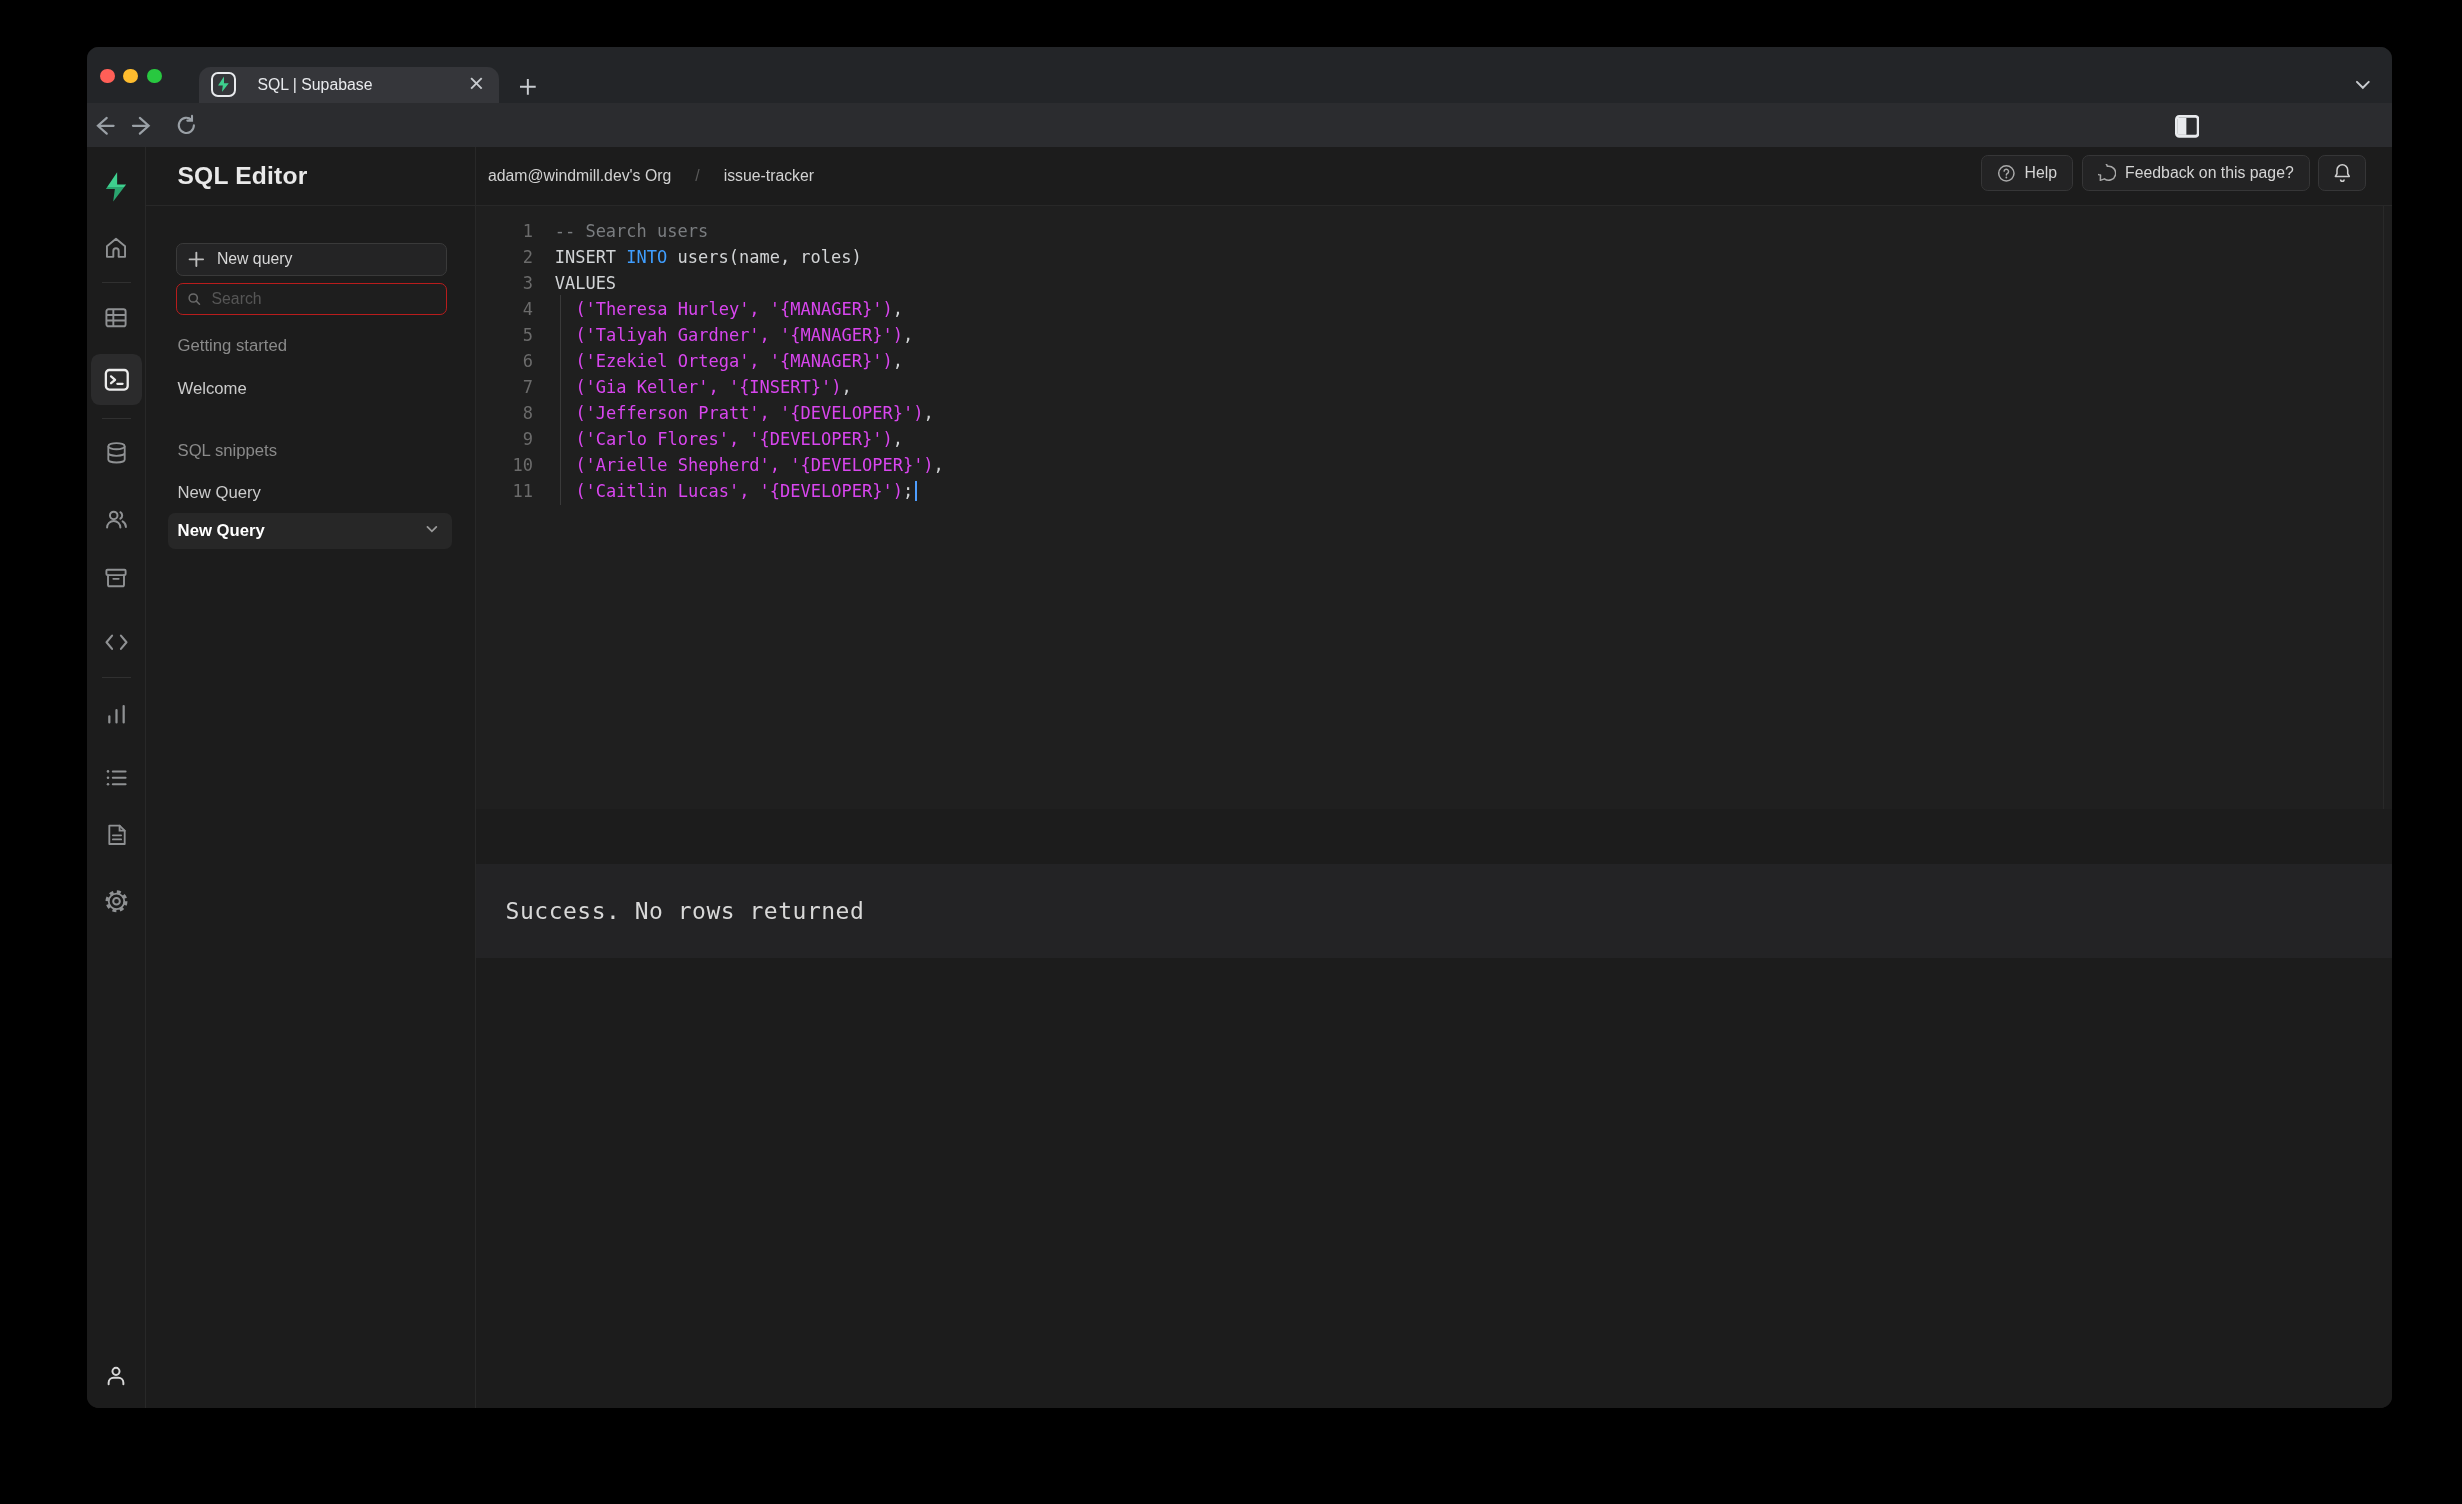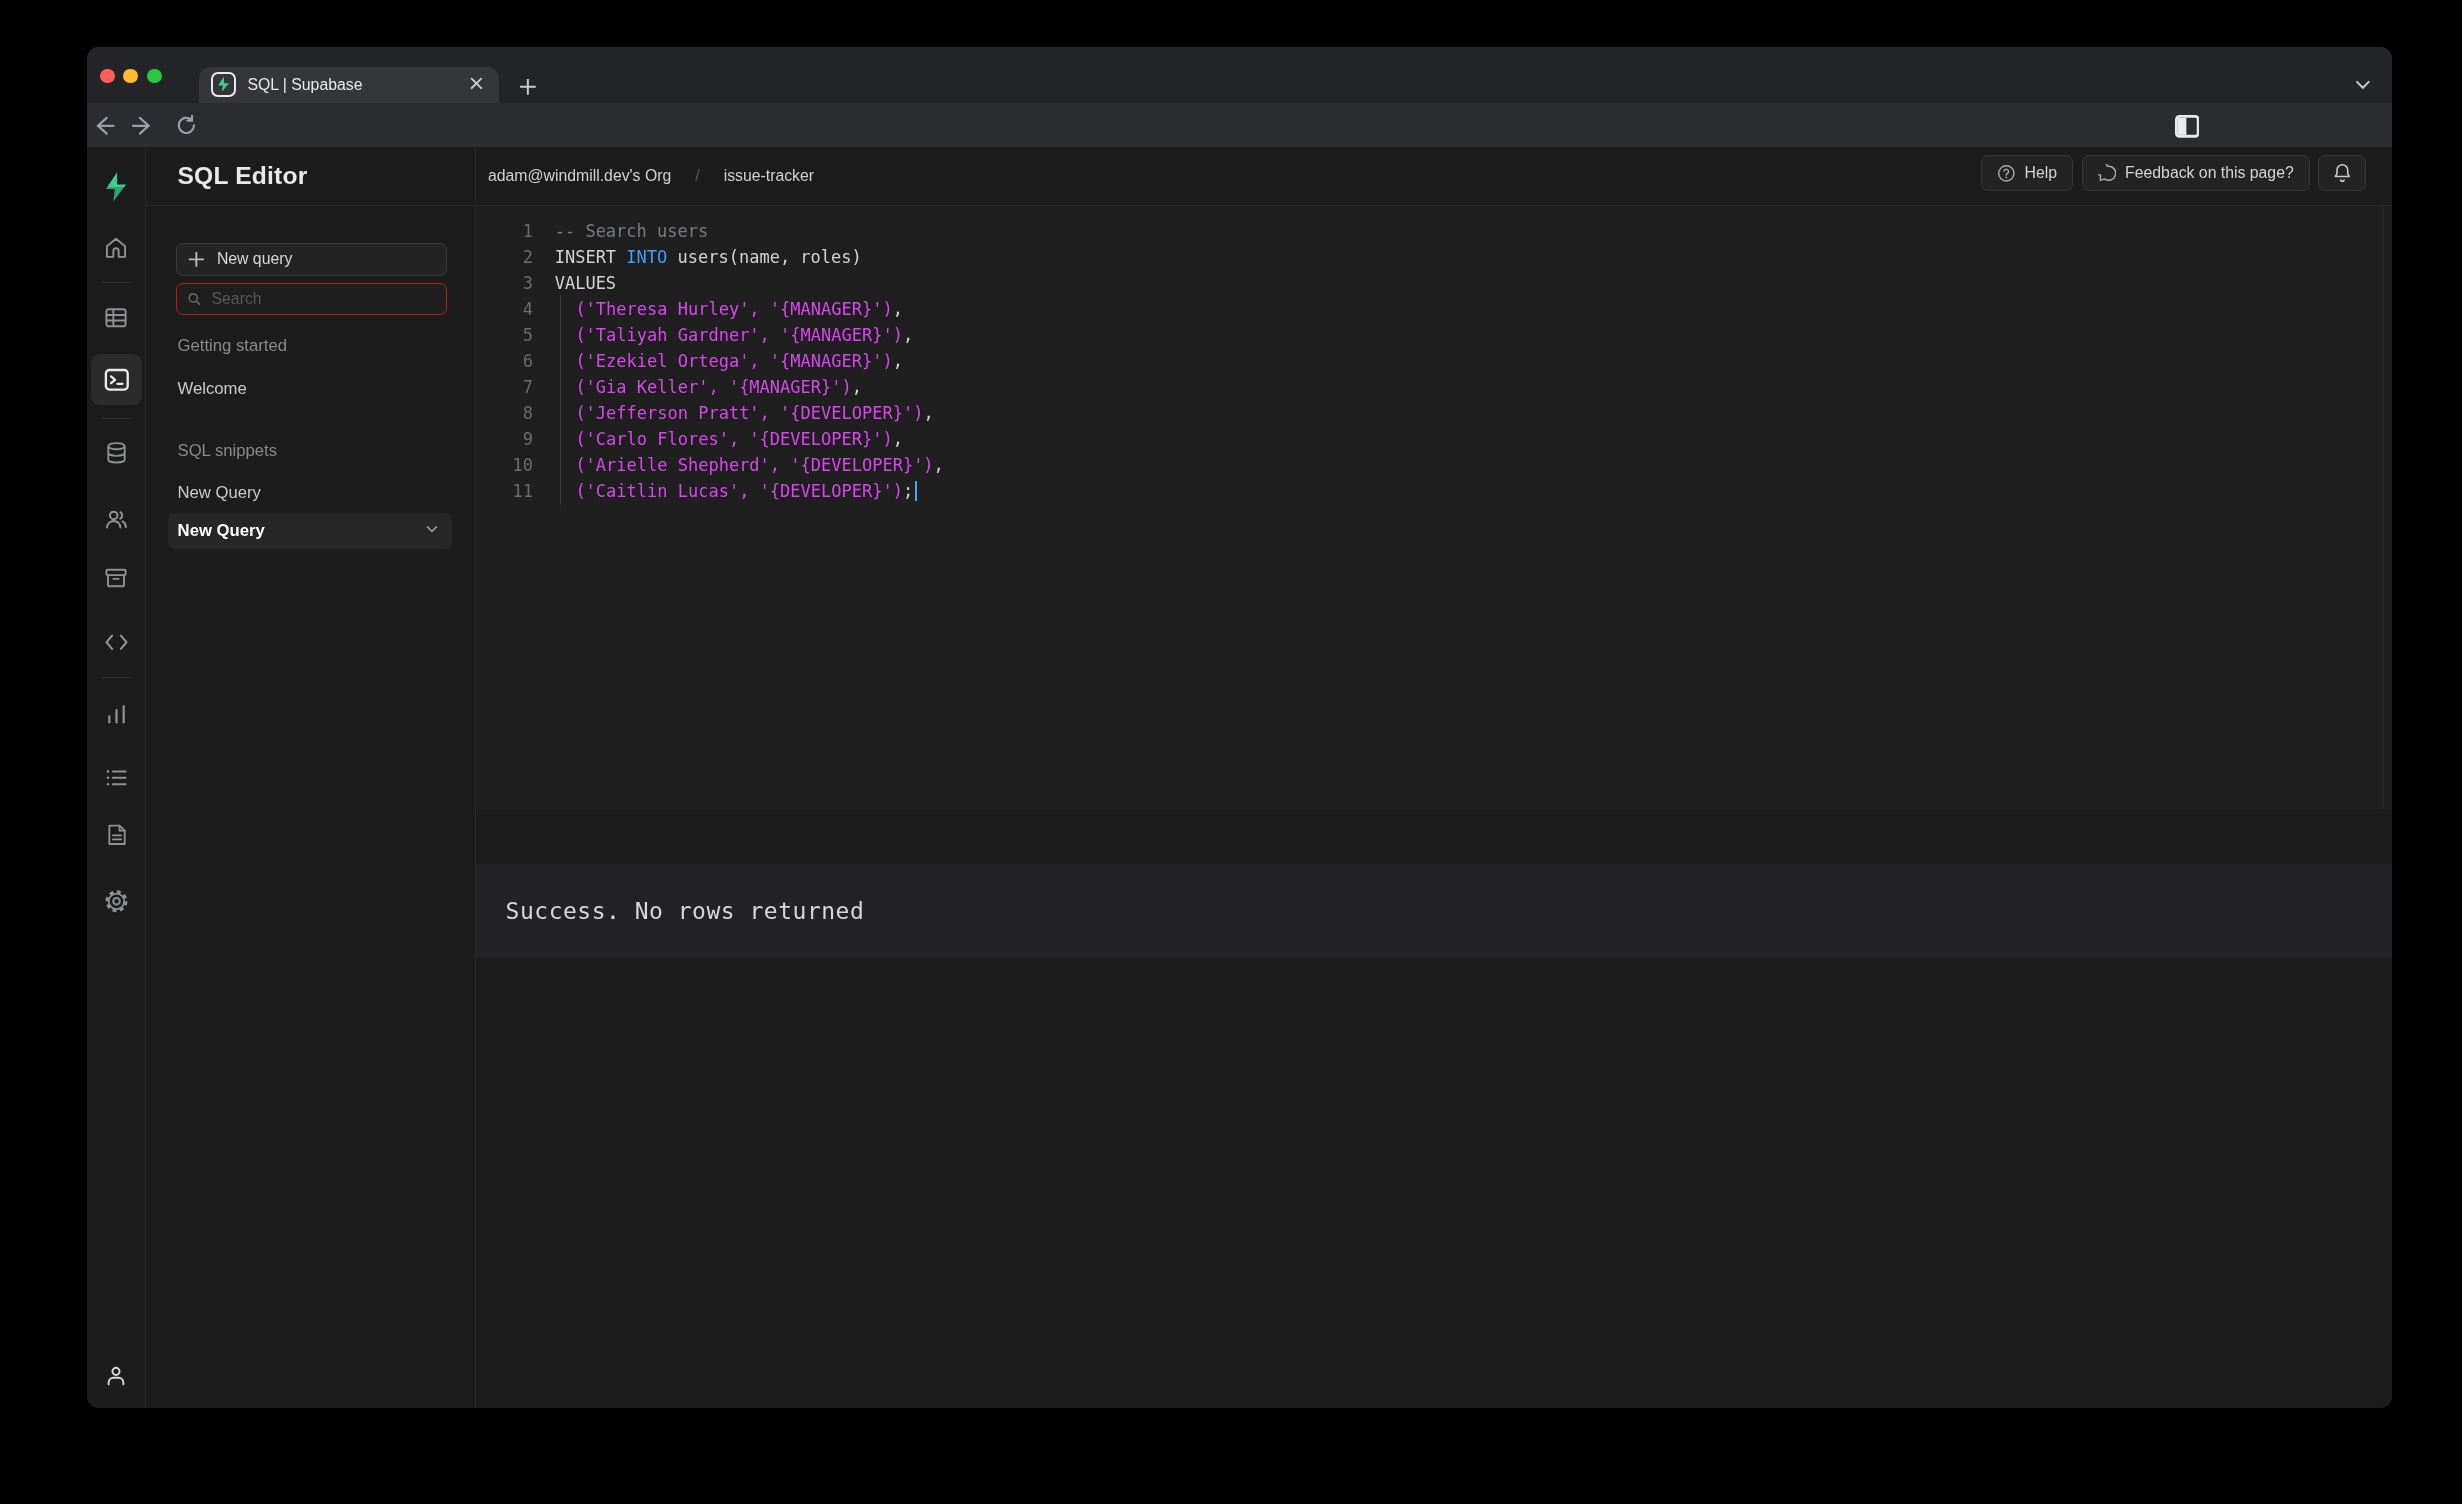--- a/index.html
+++ b/index.html
@@ -13,21 +13,21 @@
   
   .tabstrip { position:absolute; left:0; top:0; right:0; height:56px; background:#232528; }
   .traffic { position:absolute; top:21.7px; width:14.8px; height:14.8px; border-radius:50%; }
   .t-red { left:12.8px; background:#ff5f57; }
   .t-yellow { left:36px; background:#febc2e; }
   .t-green { left:60px; background:#28c840; }
 
   .tab { position:absolute; left:112px; top:19.7px; width:300px; height:36px;
          background:#35363a; border-radius:11.8px 11.8px 0 0; display:flex; align-items:center;
          padding:0 11.8px 0 11.8px; }
-  .tab-title { color:#e8eaed; font-size:15.8px; margin-left:11px; white-space:nowrap; flex:1; }
+  .tab-title { color:#e8eaed; font-size:15.8px; margin-left:21px; white-space:nowrap; flex:1; }
   .favicon { width:25.6px; height:25.6px; border:2px solid #e8eaed; border-radius:6.9px;
              display:flex; align-items:center; justify-content:center; flex:none; }
   .tab-close { color:#c8cbcf; font-size:18.7px; line-height:1; padding:2px 3.9px; cursor:default; }
   .newtab-btn { position:absolute; left:427px; top:25.6px; width:27.6px; height:27.6px;
                 display:flex; align-items:center; justify-content:center; color:#c8cbcf; }
   .tabsearch-btn { position:absolute; right:15.8px; top:23.6px; width:27.6px; height:27.6px;
                    display:flex; align-items:center; justify-content:center; color:#c8cbcf; }
 
   .toolbar { position:absolute; left:0; top:56px; right:0; height:44px; background:#2b2c2f;
              display:block; }
@@ -405,21 +405,21 @@
       </div>
 
       <div class="editor">
         <div>
             <div class="code-line"><span class="ln">1</span><span class="code-content"><span class="tok-comment">-- Search users</span></span></div>
             <div class="code-line"><span class="ln">2</span><span class="code-content"><span class="tok-plain">INSERT </span><span class="tok-kw">INTO</span><span class="tok-plain"> users(name, roles)</span></span></div>
             <div class="code-line"><span class="ln">3</span><span class="code-content"><span class="tok-plain">VALUES</span></span></div>
             <div class="code-line"><span class="ln">4</span><span class="code-content ind"><span class="tok-str">('Theresa Hurley', '{MANAGER}')</span><span class="tok-plain">,</span></span></div>
             <div class="code-line"><span class="ln">5</span><span class="code-content ind"><span class="tok-str">('Taliyah Gardner', '{MANAGER}')</span><span class="tok-plain">,</span></span></div>
             <div class="code-line"><span class="ln">6</span><span class="code-content ind"><span class="tok-str">('Ezekiel Ortega', '{MANAGER}')</span><span class="tok-plain">,</span></span></div>
-            <div class="code-line"><span class="ln">7</span><span class="code-content ind"><span class="tok-str">('Gia Keller', '{MANAGER}')</span><span class="tok-plain">,</span></span></div>
+            <div class="code-line"><span class="ln">7</span><span class="code-content ind"><span class="tok-str">('Gia Keller', '{INSERT}')</span><span class="tok-plain">,</span></span></div>
             <div class="code-line"><span class="ln">8</span><span class="code-content ind"><span class="tok-str">('Jefferson Pratt', '{DEVELOPER}')</span><span class="tok-plain">,</span></span></div>
             <div class="code-line"><span class="ln">9</span><span class="code-content ind"><span class="tok-str">('Carlo Flores', '{DEVELOPER}')</span><span class="tok-plain">,</span></span></div>
             <div class="code-line"><span class="ln">10</span><span class="code-content ind"><span class="tok-str">('Arielle Shepherd', '{DEVELOPER}')</span><span class="tok-plain">,</span></span></div>
             <div class="code-line"><span class="ln">11</span><span class="code-content ind"><span class="tok-str">('Caitlin Lucas', '{DEVELOPER}')</span><span class="tok-plain">;</span><span class="cursor"></span></span></div>
           </div>
       </div>
 
 
       <div class="success-band">
         <span class="success-text">Success. No rows returned</span>

